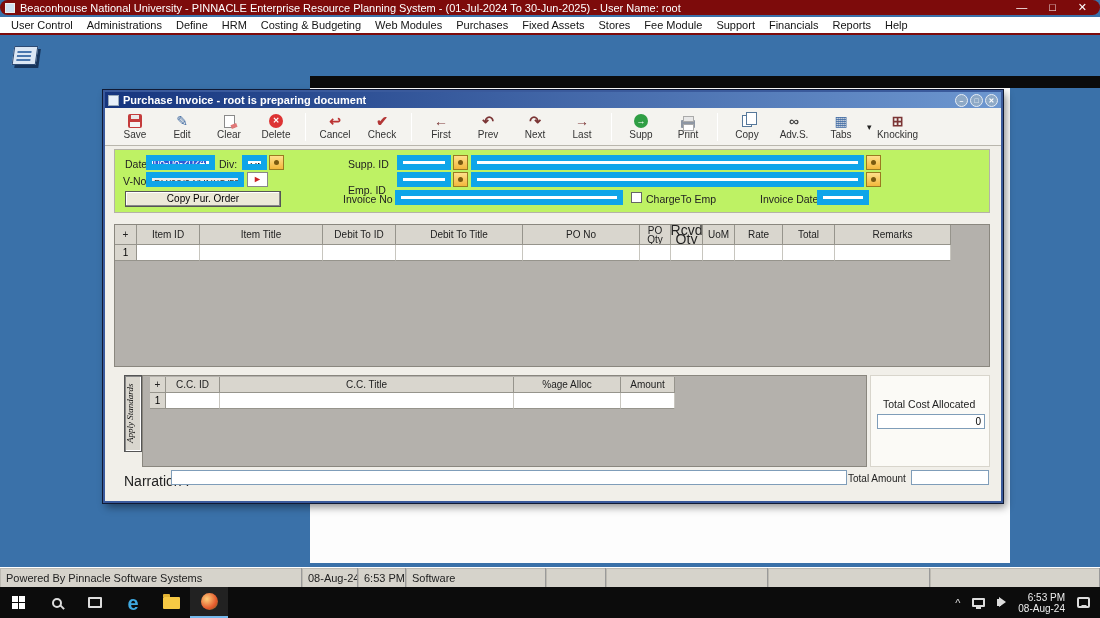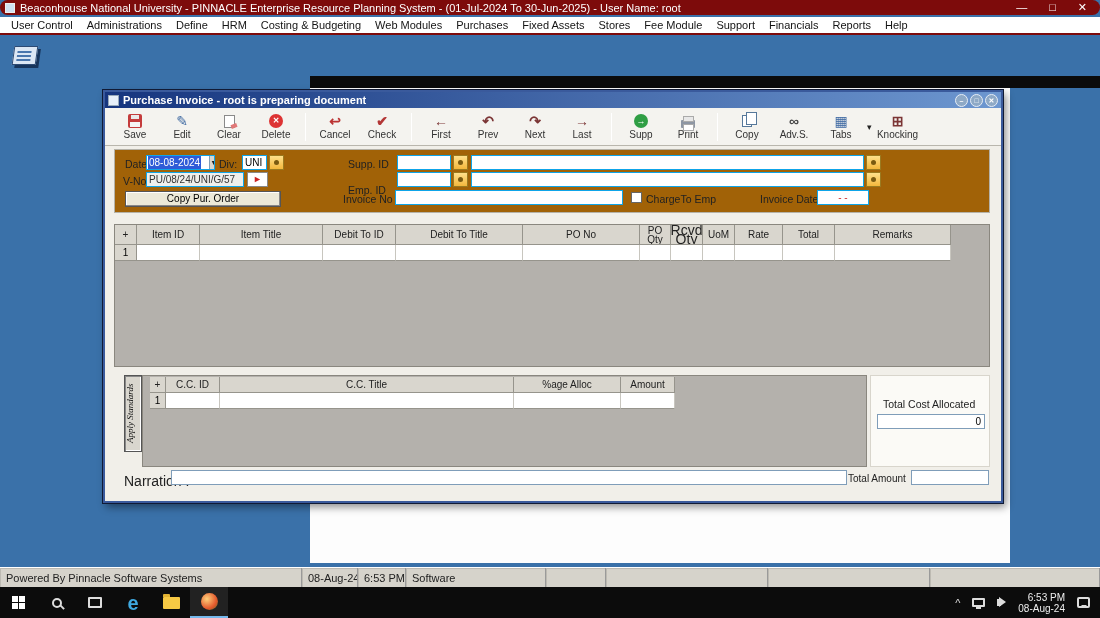--- a/index.html
+++ b/index.html
@@ -50,23 +50,23 @@
   .ico-clear::after { content:''; position:absolute; right:-3px; bottom:-1px; width:6px; height:4px; background:#e07878; transform:rotate(-20deg); }
   .ico-delete { width:14px; height:14px; border-radius:50%; background:#d33; color:#fff !important; font-size:8px !important; line-height:14px !important; font-weight:bold; display:block !important; text-align:center; }
   .ico-goto { width:14px; height:14px; border-radius:50%; background:#2f9e44; color:#fff !important; font-size:9px !important; line-height:14px !important; font-weight:bold; display:block !important; text-align:center; }
   .ico-print { width:14px; height:8px; background:#8d96a3; border-radius:1px; position:relative; margin-top:5px; }
   .ico-print::before { content:''; position:absolute; top:-4px; left:2px; width:9px; height:4px; background:#e8e8e8; border:1px solid #aaa; }
   .ico-print::after { content:''; position:absolute; top:4px; left:2px; width:9px; height:5px; background:#fff; border:1px solid #aaa; }
   .ico-copy { width:10px; height:12px; background:#fff; border:1px solid #56789a; position:relative; }
   .ico-copy::before { content:''; position:absolute; top:-4px; left:3px; width:9px; height:11px; background:#fff; border:1px solid #56789a; }
 
   
-  .dlg-form { position:absolute; left:9px; top:57px; width:876px; height:64px; background:#a16207; border:1px solid #b5b2a8; }
+  .dlg-form { position:absolute; left:9px; top:57px; width:876px; height:64px; background:#bef264; border:1px solid #b5b2a8; }
   .flabel { position:absolute; font-size:10.5px; color:#222; white-space:nowrap; }
-  .field { position:absolute; height:15px; background:#fff; border:1px solid #0ea5e9; font-size:10px; line-height:13px; padding:0 2px; white-space:nowrap; overflow:hidden;gap:8px; }
+  .field { position:absolute; height:15px; background:#fff; border:6px solid #0ea5e9; font-size:10px; line-height:13px; padding:0 2px; white-space:nowrap; overflow:hidden;gap:8px; }
   .field.gray { background:#efefec; color:#333; }
   .date-combo { display:flex; align-items:center; padding:0; }
   .date-combo .val { background:#2f5bd7; color:#fff; padding:0 1px; margin-left:1px; }
   .combo-arrow { margin-left:auto; width:12px; height:13px; background:#d9d6ce; border-left:1px solid #7f9db9; font-size:7px; text-align:center; line-height:13px; color:#222; }
   .lookup { position:absolute; width:15px; height:15px; background:linear-gradient(#ffe08a,#f3b73c); border:1px solid #9a7a20; }
   .lookup::after { content:''; position:absolute; left:4px; top:4px; width:5px; height:5px; background:#7a5a10; border-radius:50%; }
   .vno-btn { position:absolute; width:21px; height:15px; background:#fff; border:1px solid #888; color:#c22; font-size:9px; line-height:12px; text-align:center; }
   .push-btn { position:absolute; background:#ece9d8; border:1px solid #555; box-shadow:inset -1px -1px 0 #888, inset 1px 1px 0 #fff; font-size:10px; text-align:center; line-height:13px; }
   .checkbox { position:absolute; width:11px; height:11px; background:#fff; border:1px solid #666; }
 

